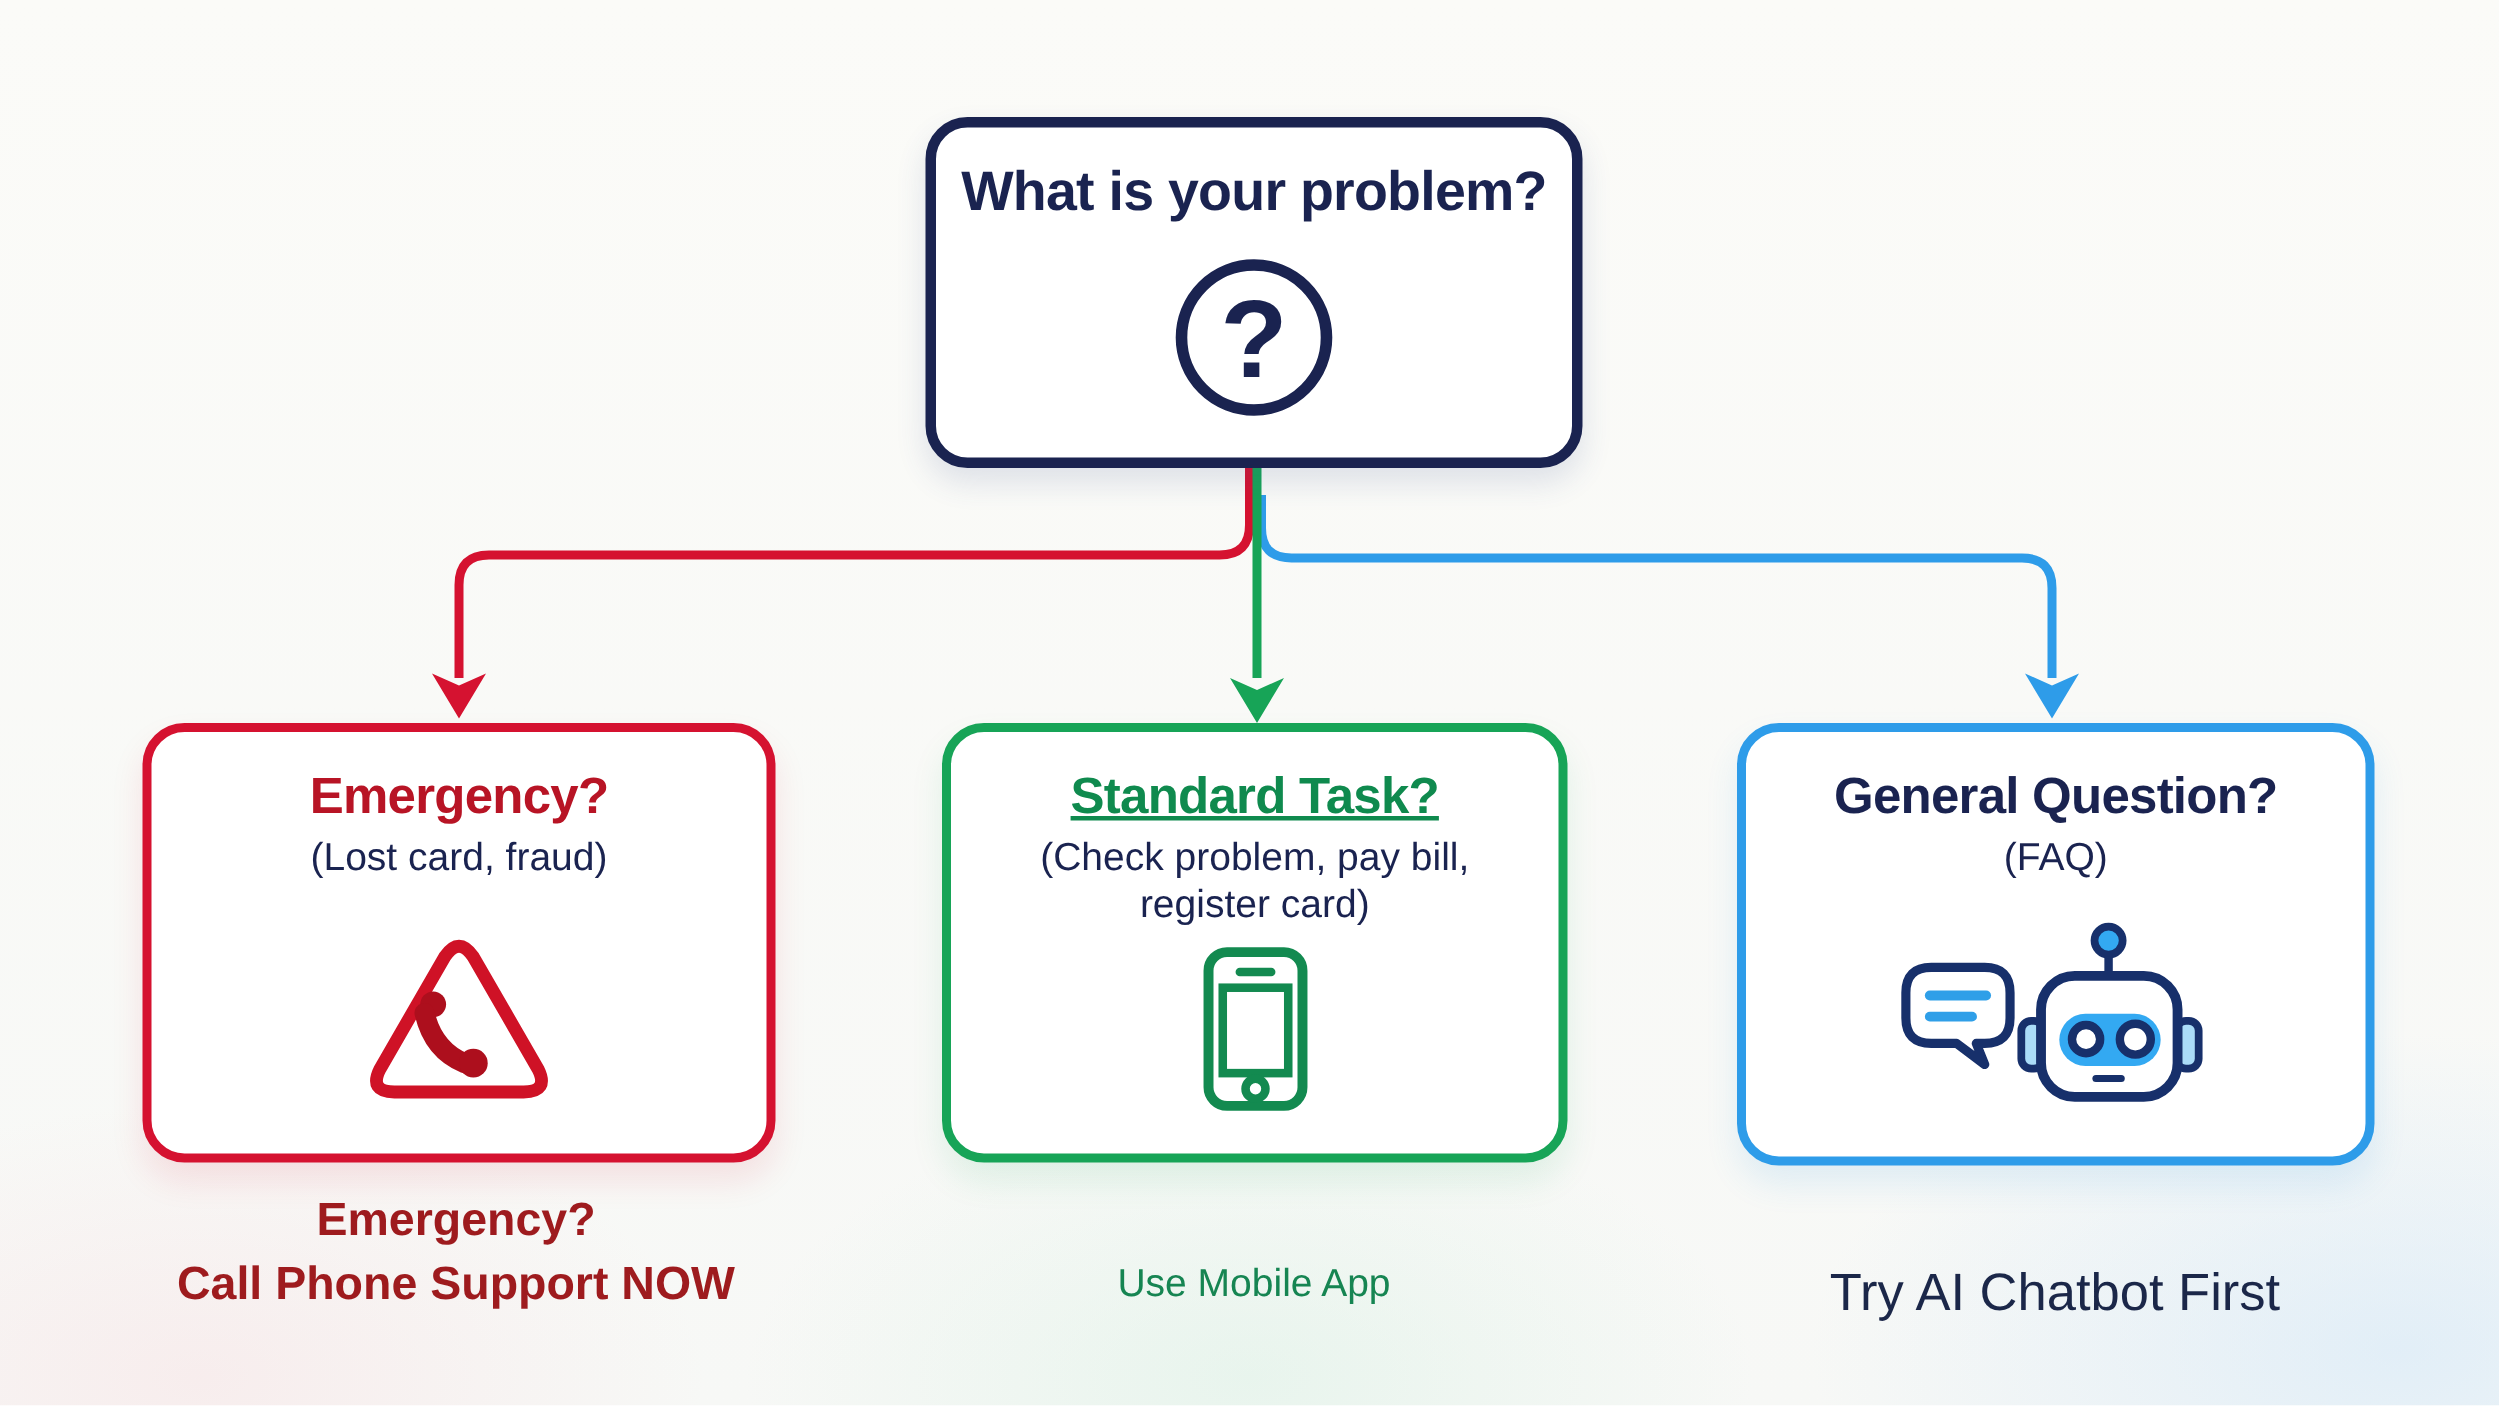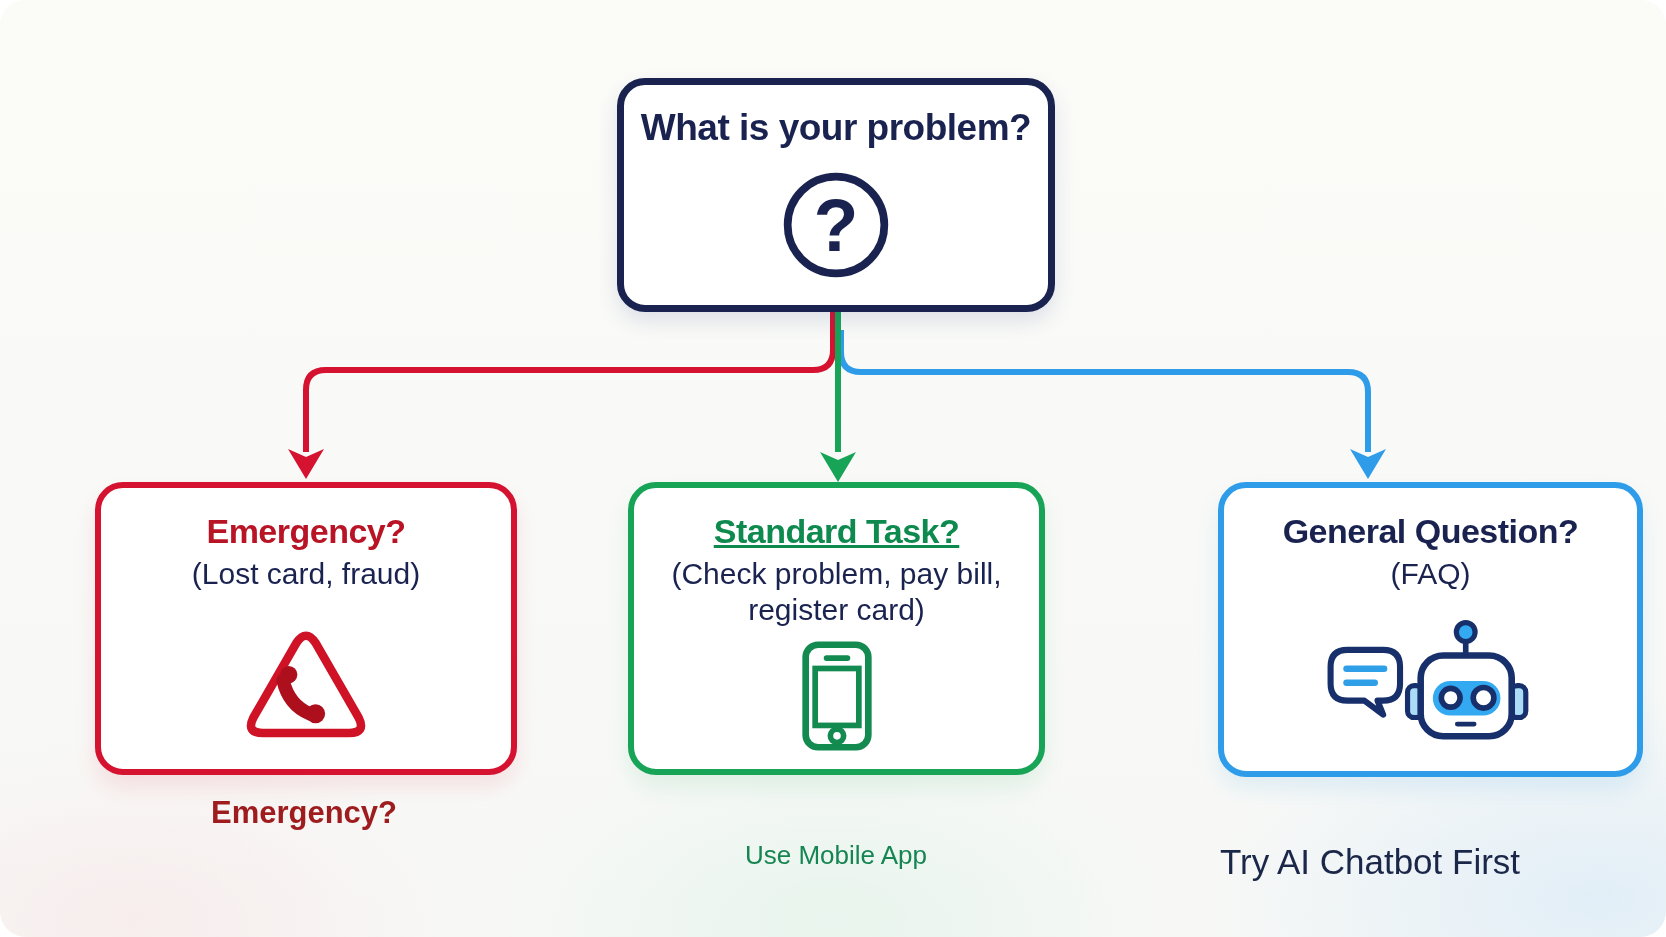--- a/index.html
+++ b/index.html
@@ -13,21 +13,20 @@
     font-family:"Liberation Sans","DejaVu Sans",sans-serif;
     background:#ffffff;
   }
   .canvas{
     position:relative;width:1666px;height:937px;
     background:
       radial-gradient(560px 300px at 96% 96%, rgba(208,230,248,.55), rgba(208,230,248,0) 70%),
       radial-gradient(480px 260px at 50% 98%, rgba(214,240,226,.45), rgba(214,240,226,0) 70%),
       radial-gradient(480px 260px at 8% 98%, rgba(248,216,220,.35), rgba(248,216,220,0) 70%),
       linear-gradient(#fbfbf8,#f7f8f6);
-    border-radius: 26px;
   }
   svg.connectors{position:absolute;left:0;top:0;width:1666px;height:937px;pointer-events:none;}
   .connectors path{fill:none;stroke-width:6;}
   .connectors .stroke-red{stroke:var(--red);}
   .connectors .stroke-green{stroke:var(--green);}
   .connectors .stroke-blue{stroke:var(--blue);}
   .connectors .fill-red{fill:var(--red);}
   .connectors .fill-green{fill:var(--green);}
   .connectors .fill-blue{fill:var(--blue);}
 
@@ -44,33 +43,33 @@
     left:95px;top:482px;width:422px;height:293px;
     border:6.5px solid var(--red);
     box-shadow:0 12px 22px rgba(213,18,48,.10);
   }
   .box.standard{
     left:628px;top:482px;width:417px;height:293px;
     border:6.5px solid var(--green);
     box-shadow:0 12px 22px rgba(23,164,87,.10);
   }
   .box.general{
-    left:1218px;top:482px;width:425px;height:295px;
+    left:1158px;top:482px;width:425px;height:295px;
     border:6.5px solid var(--blue);
     box-shadow:0 12px 22px rgba(46,156,233,.12);
   }
   .root-title{
     margin-top:22px;font-size:37px;font-weight:700;color:var(--navy);letter-spacing:-.5px;
   }
   .root-icon{margin-top:18px;}
   .heading{margin-top:24px;font-size:34px;font-weight:700;letter-spacing:-.5px;}
   .heading.red{color:var(--red-heading);}
   .heading.green{color:var(--green-heading);text-decoration:underline;}
   .heading.navy{color:var(--navy);}
-  .subtitle{margin-top:5px;font-size:30px;color:var(--navy);line-height:1.2;}
+  .subtitle{margin-top:5px;font-size:26px;color:var(--navy);line-height:1.2;}
   .icon-wrap{display:block;}
   .emergency .icon-wrap{margin-top:34px;}
   .standard .icon-wrap{margin-top:12px;}
   .general .icon-wrap{margin-top:26px;}
 
   .footer-label{
     position:absolute;text-align:center;line-height:1.38;
   }
   .footer-label.red{left:54px;top:792px;width:500px;font-size:31px;font-weight:700;color:var(--red-footer);}
   .footer-label.green{left:586px;top:838px;width:500px;font-size:26px;font-weight:400;color:var(--green-footer);}
@@ -147,20 +146,21 @@
           <circle cx="136" cy="85" r="10" fill="#ffffff" stroke="#17306b" stroke-width="6"></circle>
           <circle cx="171" cy="85" r="11" fill="#ffffff" stroke="#17306b" stroke-width="6"></circle>
           <line x1="143" y1="113" x2="161" y2="113" stroke="#17306b" stroke-width="5" stroke-linecap="round"></line>
         </g>
       </svg>
     </div>
   </div>
 
   <div class="footer-label red">
     <div>Emergency?</div>
+    <div>Call Phone Support NOW</div>
   </div>
   <div class="footer-label green">
     <div>Use Mobile App</div>
   </div>
   <div class="footer-label navy">
     <div>Try AI Chatbot First</div>
   </div>
 
 </div>
 

